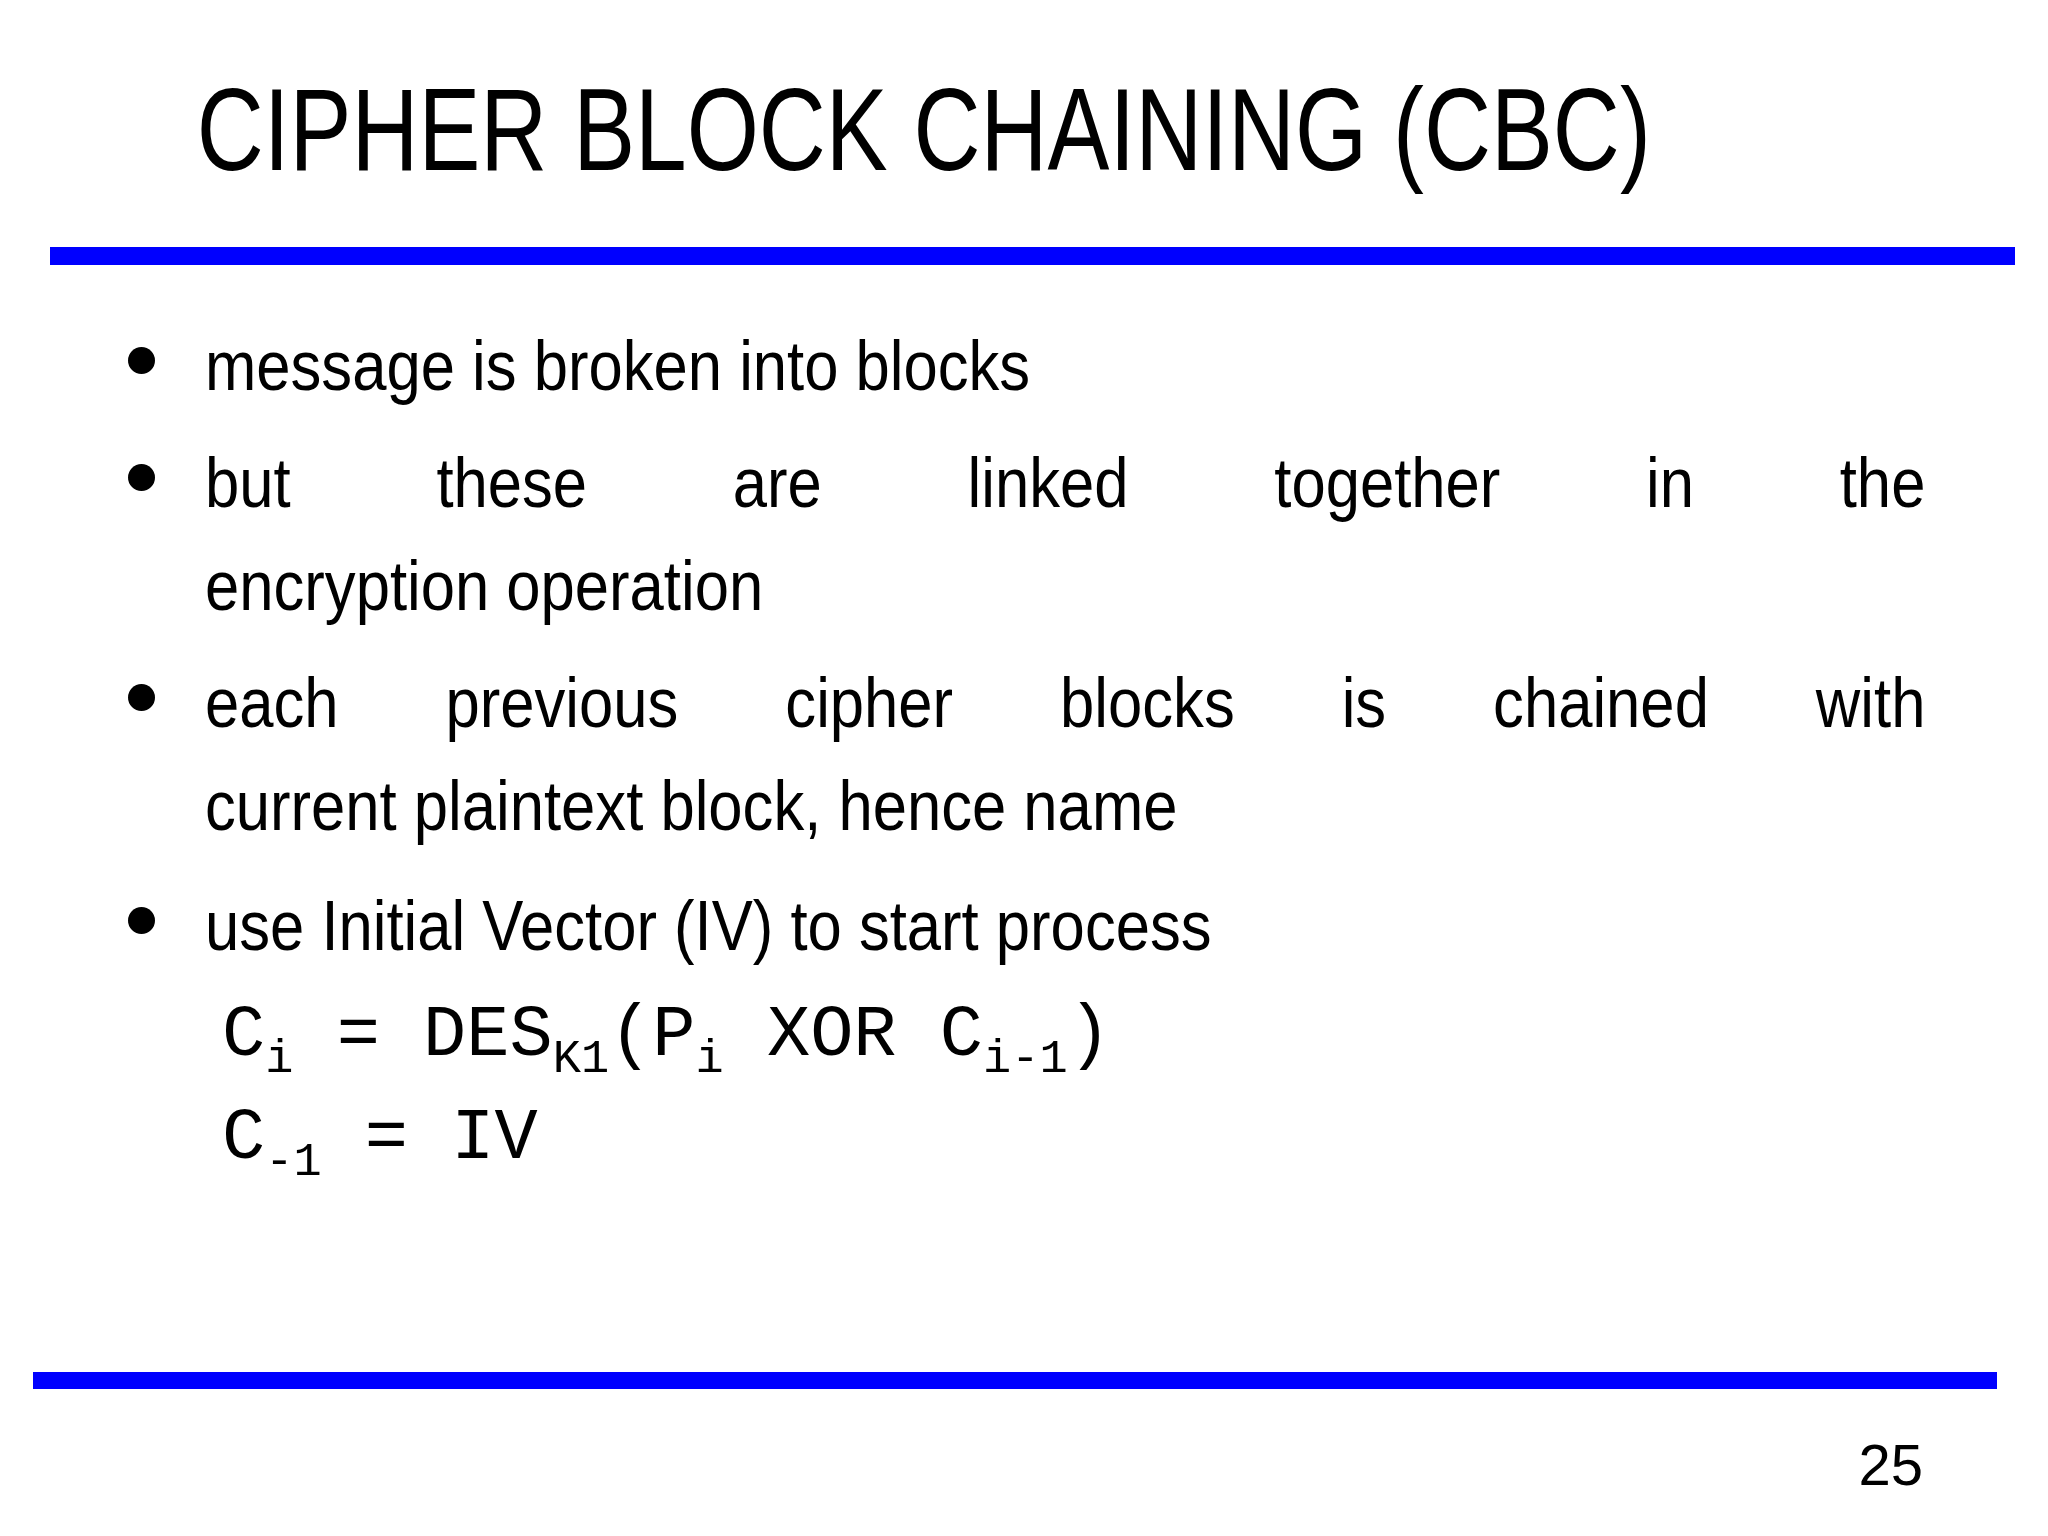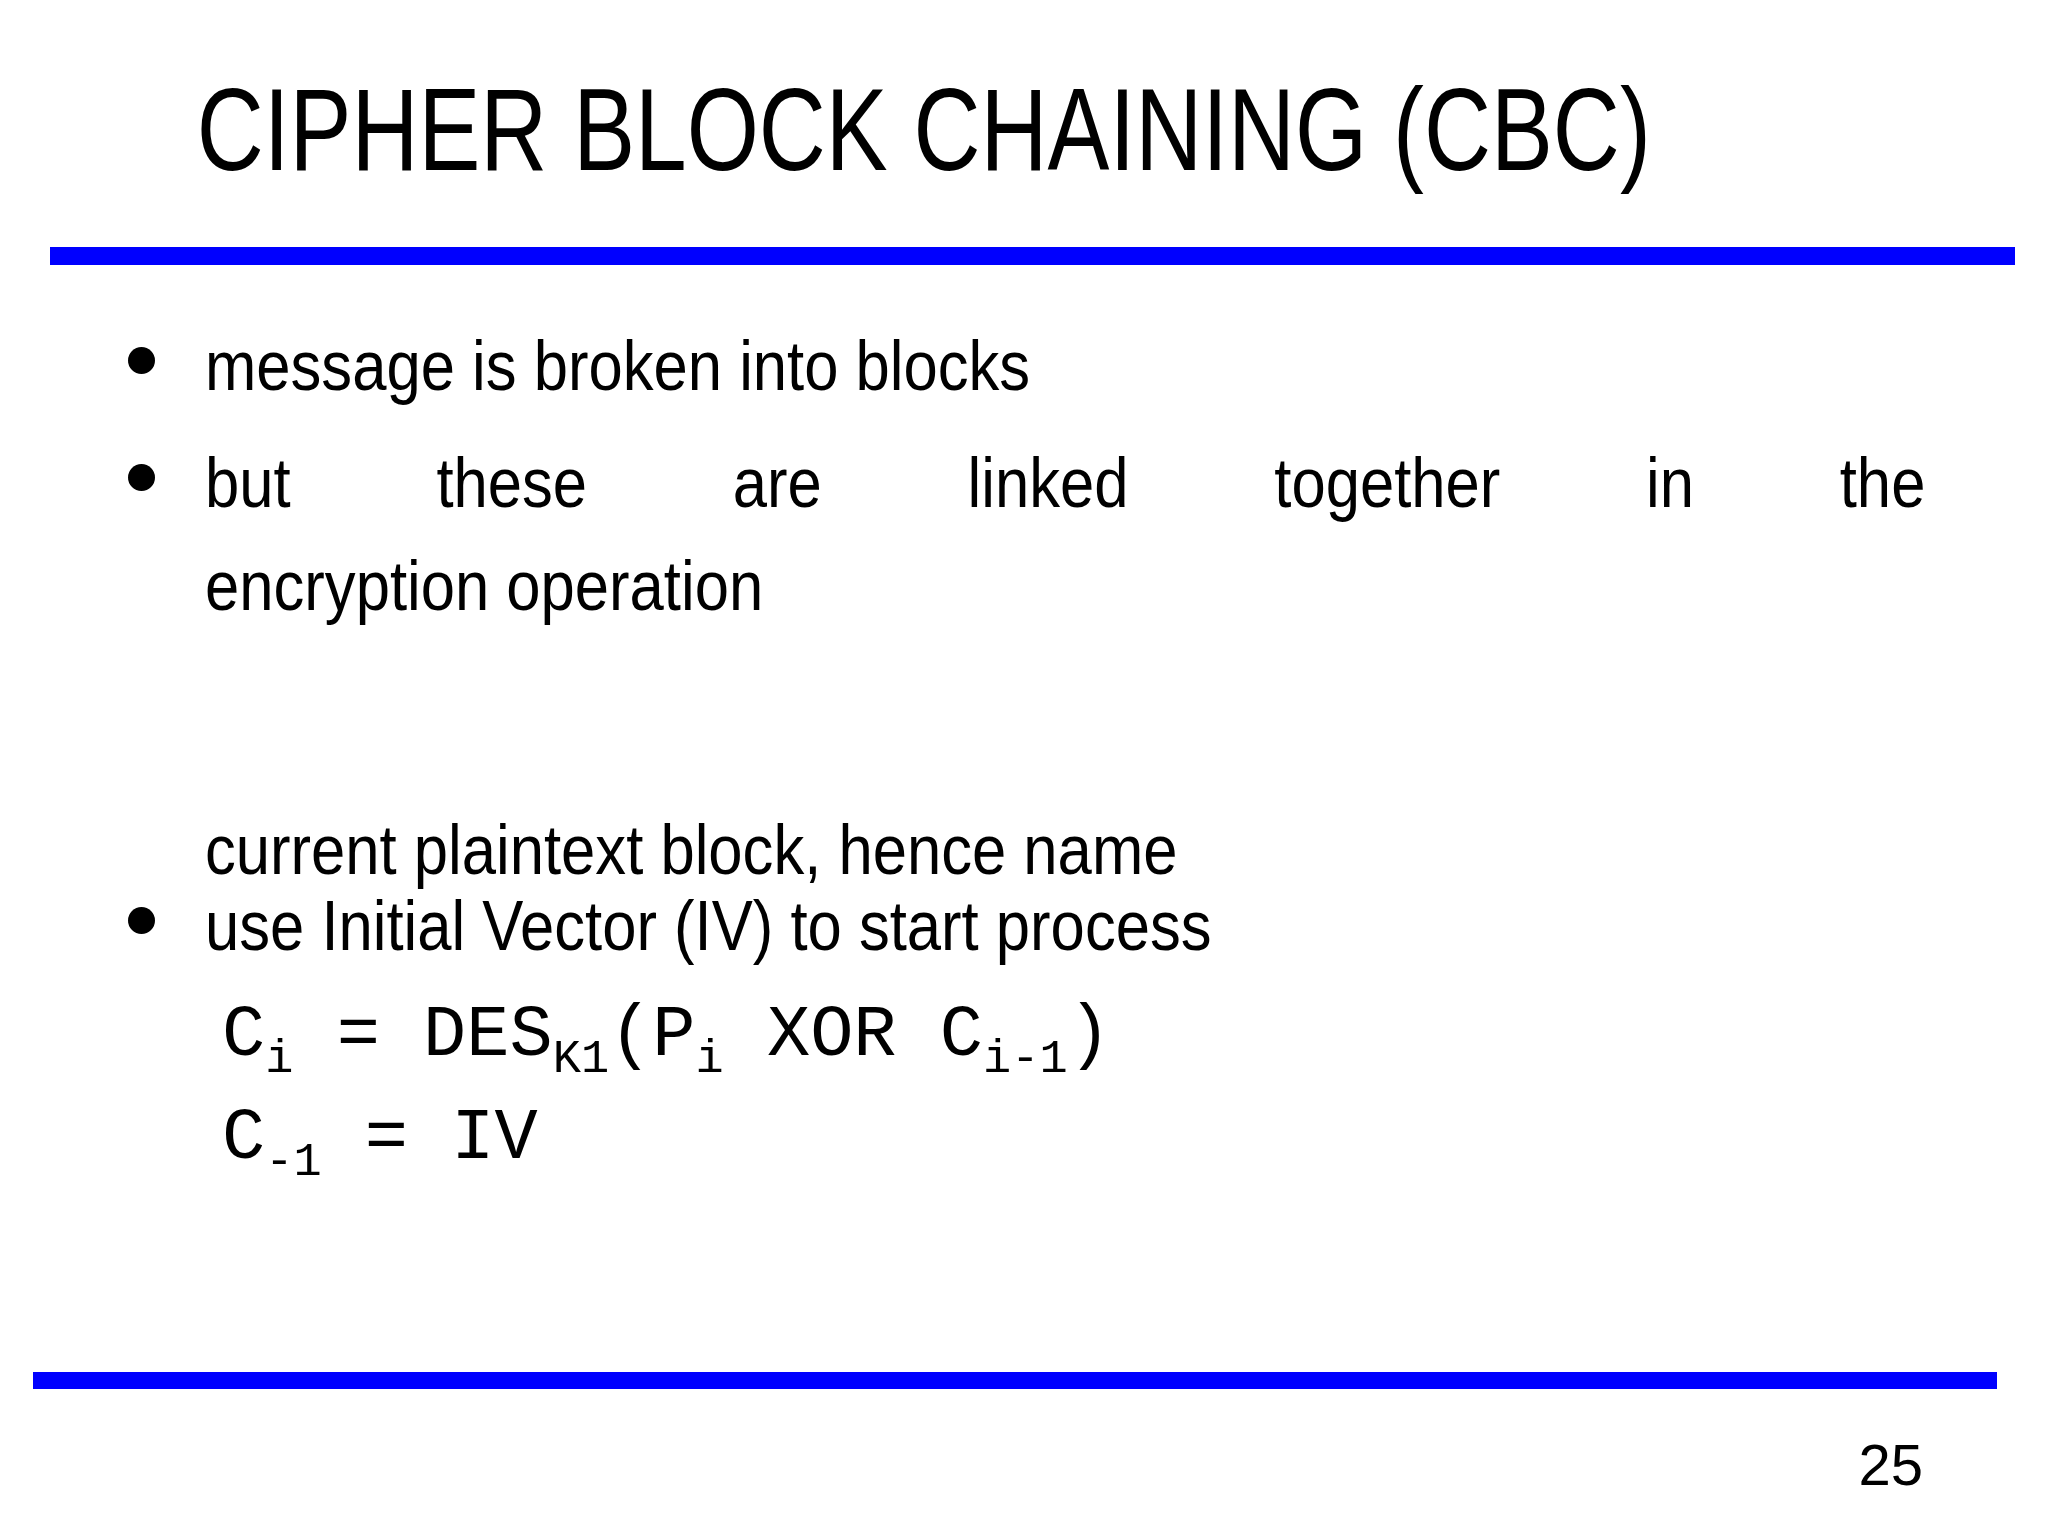--- a/index.html
+++ b/index.html
@@ -114,21 +114,25 @@
   </div>
 
   <div class="row" style="top:331px">
     <span class="dot"></span>
     <div class="btext">message is broken into blocks</div>
   </div>
   <div class="row" style="top:551px">
     <div class="btext">encryption operation</div>
   </div>
 
-  <div class="row" style="top:815px">
+  <div class="row" style="top:668px">
+    <span class="dot"></span>
+    <div class="btext just">each previous cipher blocks is chained with</div>
+  </div>
+  <div class="row" style="top:771px">
     <div class="btext">current plaintext block, hence name</div>
   </div>
 
   <div class="row" style="top:891px">
     <span class="dot"></span>
     <div class="btext">use Initial Vector (IV) to start process</div>
   </div>
 
   <div class="row formula" style="top:1000px">
     <div class="ftext"><span>C</span><sub>i</sub><span> = DES</span><sub>K1</sub><span>(P</span><sub>i</sub><span> XOR C</span><sub>i-1</sub><span>)</span></div>

